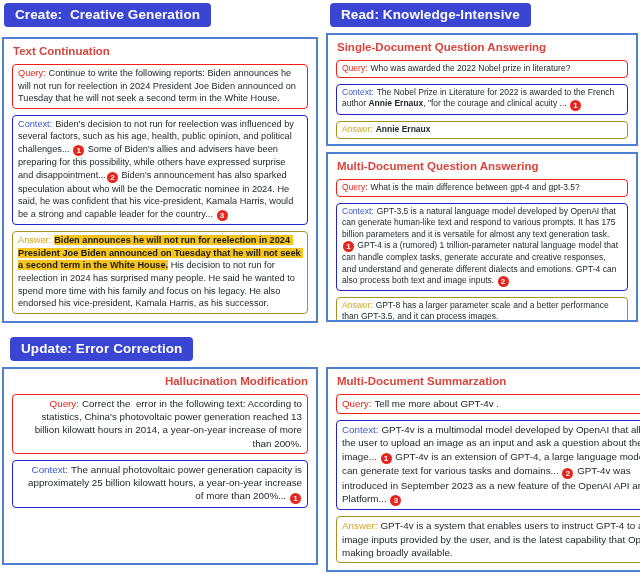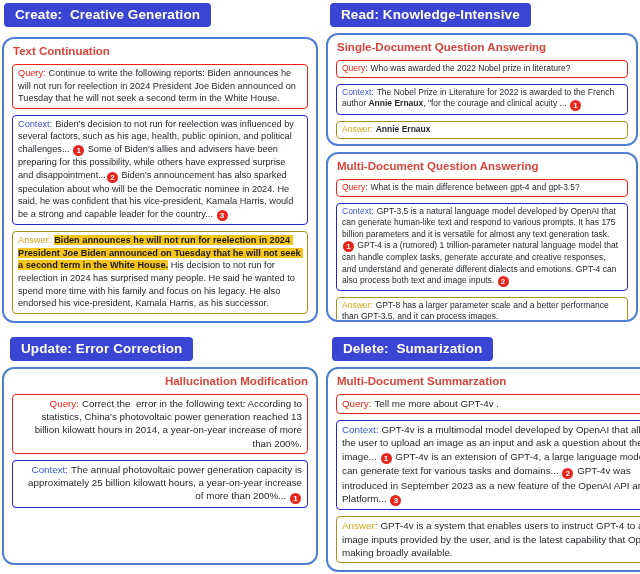--- a/index.html
+++ b/index.html
@@ -13,21 +13,21 @@
     position:relative; width:640px; height:574px; background:#fff;
     font-family:"Liberation Sans", sans-serif; color:var(--text);
   }
   .qheader{
     position:absolute; display:inline-block; background:var(--header-bg);
     color:#fff; font-weight:700; font-size:13.5px; letter-spacing:.1px;
     padding:4px 11px 5px; border-radius:4px; white-space:pre-wrap;
   }
   .panel{
     position:absolute; box-sizing:border-box; background:#fff;
-    border:2px solid var(--panel-border); border-radius:12px;
+    border:2px solid var(--panel-border); border-radius:0;
     padding:6px 8px; display:flex; flex-direction:column; gap:6px;
     overflow:hidden;
   }
   .ptitle{
     color:var(--section-title); font-weight:700; font-size:11.5px;
     margin:0 0 1px 1px; flex:0 0 auto;
   }
   .box{
     border-radius:4px; background:#fff; padding:2px 5px 3px;
     white-space:pre-wrap;
@@ -61,21 +61,20 @@
   #panel-summarization{left:326px; top:367px; width:364px; height:205px;}
 </style>
 </head>
 <body>
 
 <div class="canvas">
 
   <div class="qheader" id="hdr-create">Create:  Creative Generation</div>
   <div class="qheader" id="hdr-read">Read: Knowledge-Intensive</div>
   <div class="qheader" id="hdr-update">Update: Error Correction</div>
-  <div class="qheader" id="hdr-delete">Delete:  Sumarization</div>
 
   <div class="panel" id="panel-text-continuation">
     <div class="ptitle">Text Continuation</div>
     <div class="box q-box fs-a"><span class="lbl">Query:</span><span class="rich">Continue to write the following reports: Biden announces he will not run for reelection in 2024 President Joe Biden announced on Tuesday that he will not seek a second term in the White House.</span></div>
     <div class="box c-box fs-a"><span class="lbl">Context:</span><span class="rich">Biden's decision to not run for reelection was influenced by several factors, such as his age, health, public opinion, and political challenges... <span class="badge">1</span> Some of Biden's allies and advisers have been preparing for this possibility, while others have expressed surprise and disappointment...<span class="badge">2</span> Biden's announcement has also sparked speculation about who will be the Democratic nominee in 2024. He said, he was confident that his vice-president, Kamala Harris, would be a strong and capable leader for the country... <span class="badge">3</span></span></div>
     <div class="box a-box fs-a"><span class="lbl">Answer:</span><span class="rich"><span class="hl"><b>Biden announces he will not run for reelection in 2024 President Joe Biden announced on Tuesday that he will not seek a second term in the White House.</b></span> His decision to not run for reelection in 2024 has surprised many people. He said he wanted to spend more time with his family and focus on his legacy. He also endorsed his vice-president, Kamala Harris, as his successor.</span></div>
   </div>
 
   <div class="panel" id="panel-single-doc-qa">
     <div class="ptitle">Single-Document Question Answering</div>

